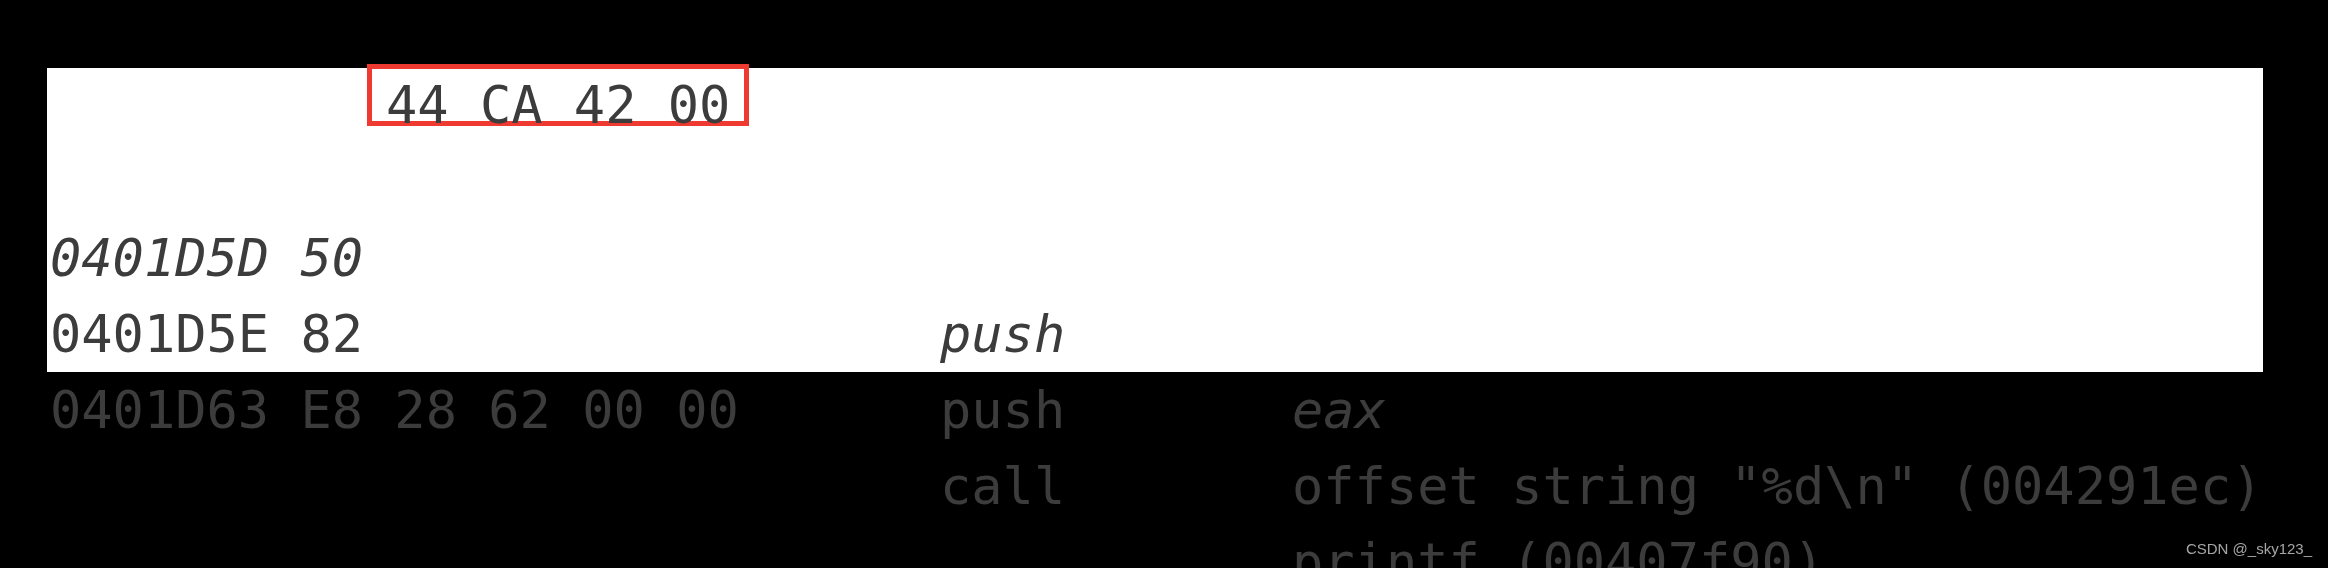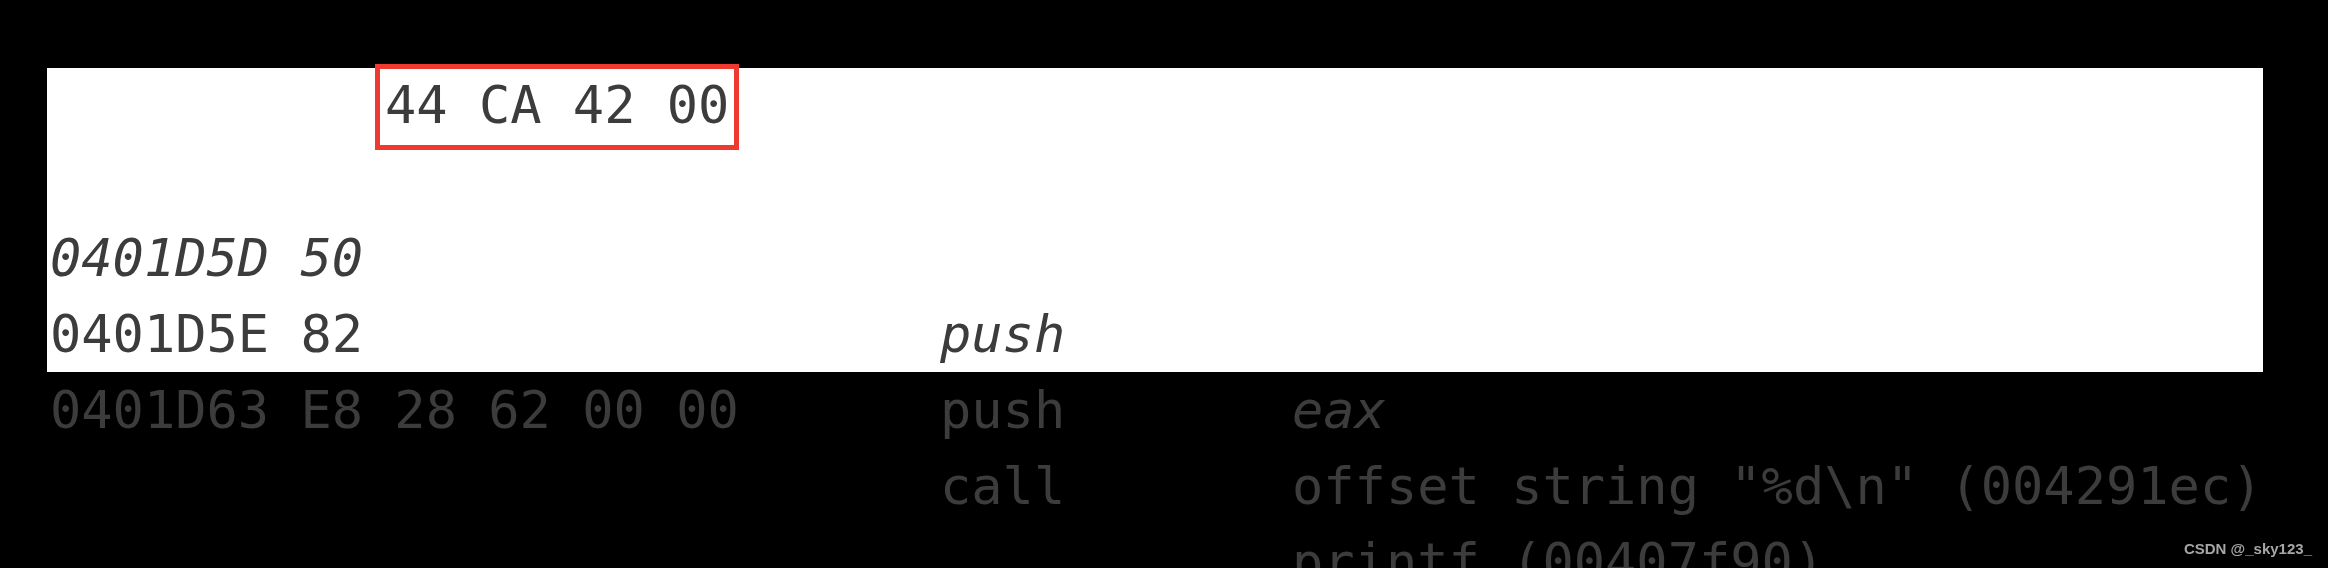--- a/index.html
+++ b/index.html
@@ -35,45 +35,44 @@
   .l0 { top: 0; }
   .l1 { top: 76px; font-style: italic; }
   .l2 { top: 152px; }
   .l3 { top: 228px; }
   .addr {
     position: absolute;
     left: 3px;
   }
   .hexbox {
     position: absolute;
-    left: 328px;
+    left: 320px;
     top: -4px;
-    height: 86px;
+    height: 62px;
     box-sizing: border-box;
     border: 5px solid var(--highlight, #ee3a30);
-    padding: 0 5px;
+    padding: 0 14px;
     line-height: 72px;
     white-space: pre;
   }
   .mn {
     position: absolute;
     left: 893px;
   }
   .op {
     position: absolute;
     left: 1245px;
   }
   .watermark {
     position: absolute;
     right: 16px;
     bottom: 11px;
     font-family: "Liberation Sans", sans-serif;
     font-size: 15px;
     color: var(--watermark, #a6a6a6);
-    font-weight: bold;
   }
 </style>
 </head>
 <body>
 
 <div class="panel">
 
   <div class="asm-line l0">
     <span class="hexbox"><span>44 CA 42 00</span></span>
   </div>

